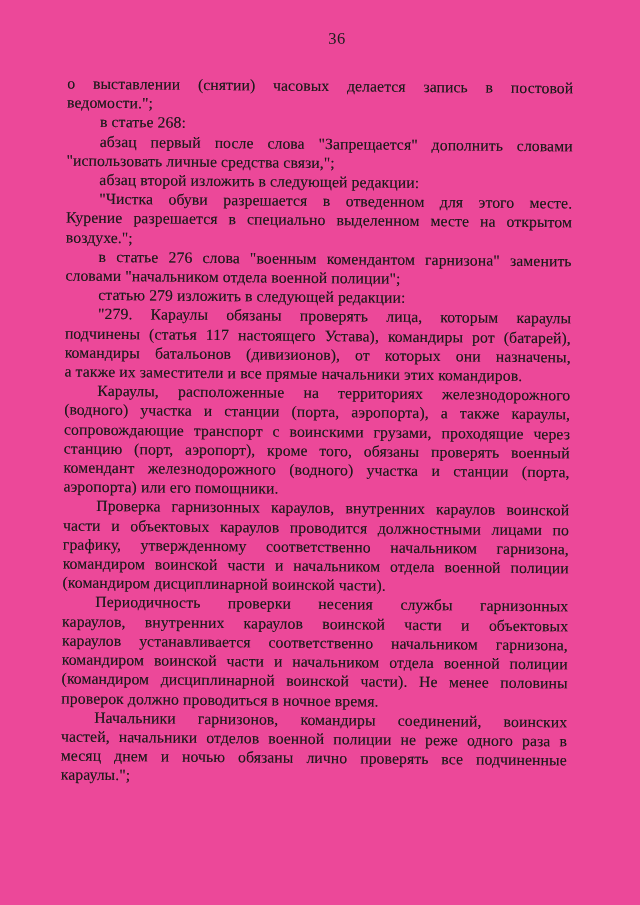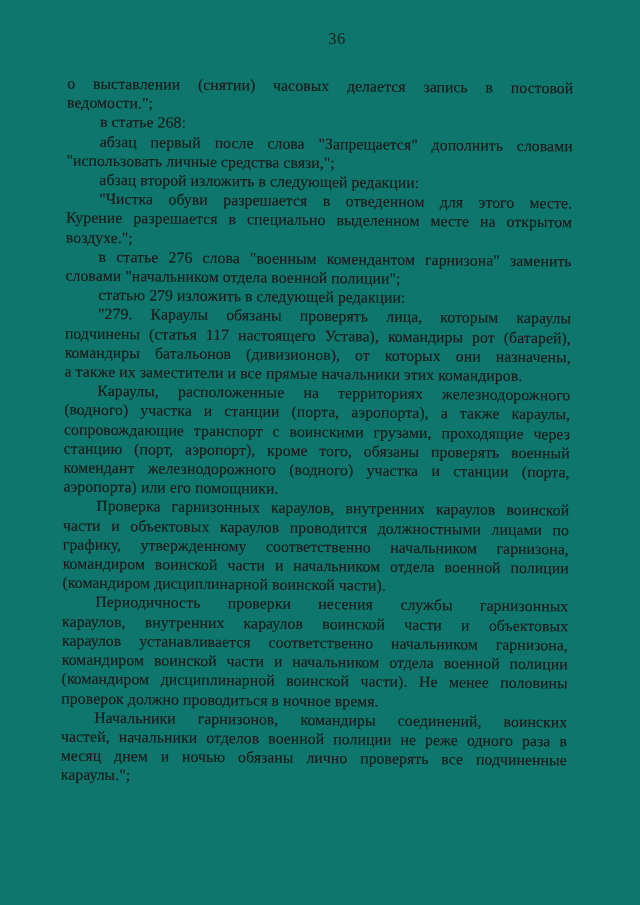--- a/index.html
+++ b/index.html
@@ -11,21 +11,21 @@
     width: 640px;
     height: 905px;
     overflow: hidden;
     position: relative;
     font-family: "Liberation Serif", "DejaVu Serif", serif;
     color: #1b1b1b;
   }
   .scan-page {
     position: absolute;
     inset: 0;
-    background: #0f766e;
+    background: #ec4899;
   }
   .page-number {
     position: absolute;
     top: 29px;
     left: 0;
     width: 640px;
     text-align: center;
     font-size: 16.5px;
     letter-spacing: 0.5px;
     transform: translateX(17px);

